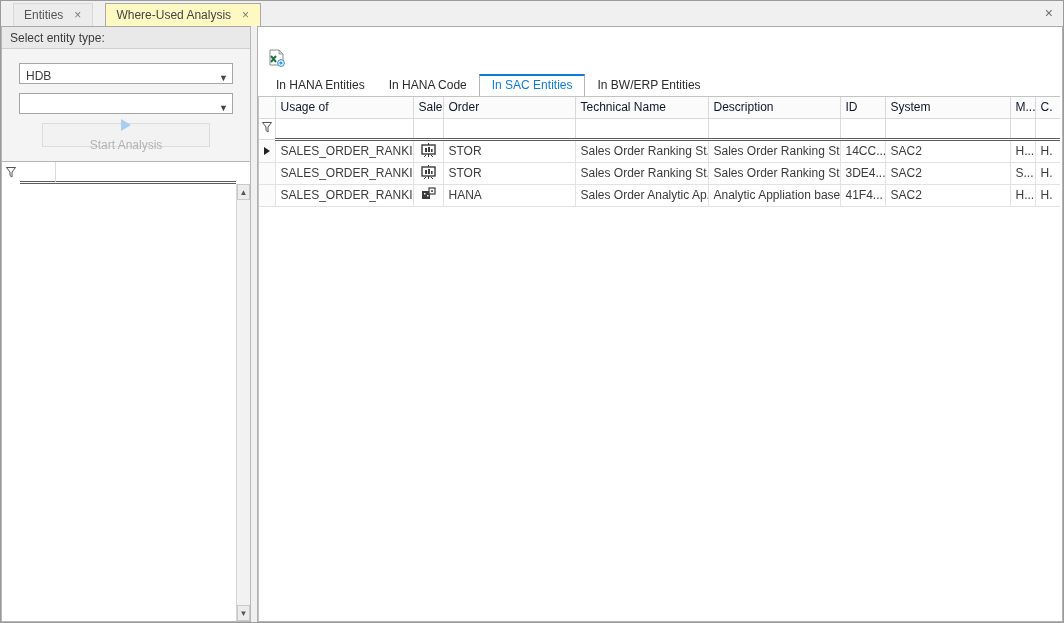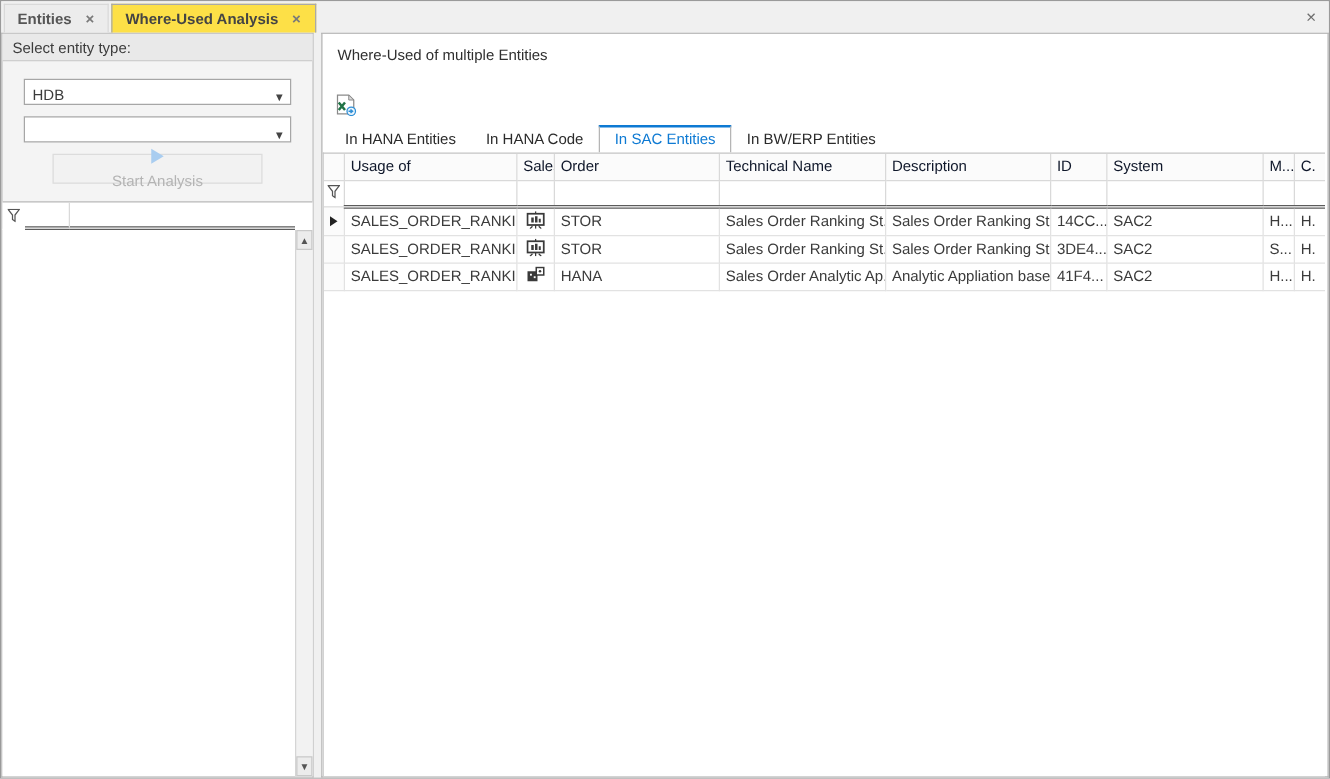--- a/index.html
+++ b/index.html
@@ -3,23 +3,23 @@
 <meta charset="utf-8">
 <style>
   * { margin:0; padding:0; box-sizing:border-box; }
   html,body { width:1064px; height:623px; overflow:hidden; }
   body { font-family:"Liberation Sans", sans-serif; font-size:12px; color:#3b3b3b; background:#f0f0f0; }
 
   .window { width:1064px; height:623px; display:flex; flex-direction:column; background:#f0f0f0; border:1px solid #9a9a9a; }
 
   
   .tabbar { height:25px; display:flex; align-items:flex-end; background:#f0f0f0; position:relative; flex:0 0 auto; }
-  .doc-tab { display:flex; align-items:center; gap:10px; padding:4px 10px 5px 10px; margin-left:2px; color:#444; cursor:default; height:23px;font-weight:bold; }
+  .doc-tab { display:flex; align-items:center; gap:10px; padding:4px 10px 5px 10px; margin-left:12px; color:#444; cursor:default; height:23px; }
   .doc-tab.inactive { background:#ececec; border:1px solid #d9d9d9; border-bottom:none; color:#555; }
-  .doc-tab.active { background:#fde047; border:1px solid #a9a9a9; border-bottom:none; }
+  .doc-tab.active { background:#fef9c3; border:1px solid #a9a9a9; border-bottom:none; }
   .tab-close { color:#7a7a7a; font-size:12px; line-height:1; padding:0 1px; }
   .tabbar-close { position:absolute; right:10px; top:5px; color:#6e6e6e; font-size:14px; line-height:1; cursor:default; }
 
   
   .main { flex:1; display:flex; min-height:0;border-radius:14px; }
 
   
   .left-panel { width:250px; display:flex; flex-direction:column; background:#f4f4f4; border:1px solid #b7b7b7; border-top:1px solid #a9a9a9; }
   .lp-header { height:22px; background:#e9e9e9; border-bottom:1px solid #cfcfcf; display:flex; align-items:center; padding:0 8px; color:#3c3c3c; }
   .lp-body { padding:14px 8px 6px 8px; }
@@ -117,21 +117,20 @@
         <div class="lg-scrollbar">
           <div class="sb-btn">▲</div>
           <div class="sb-btn">▼</div>
         </div>
       </div>
     </div>
 
     <div class="splitter"></div>
 
     <div class="right-panel">
-      <div class="rp-title">Where-Used of multiple Entities</div>
 
       <div class="rp-toolbar">
         <svg class="export-icon" viewBox="0 0 18 18">
           <path d="M2 1 h9 l4 4 v11 h-13 z" fill="#ffffff" stroke="#8a8a8a" stroke-width="1"></path>
           <path d="M11 1 l4 4 h-4 z" fill="#dcdcdc" stroke="#8a8a8a" stroke-width="0.8"></path>
           <path d="M3 7 l5 6 M8 7 l-5 6" stroke="#217346" stroke-width="2"></path>
           <circle cx="13" cy="14" r="3.4" fill="#eaf4fc" stroke="#2e8fd6" stroke-width="1"></circle>
           <path d="M10.8 14 h3 M12.4 12.6 l1.6 1.4 -1.6 1.4" fill="none" stroke="#2e8fd6" stroke-width="1.2"></path>
         </svg>
       </div>

